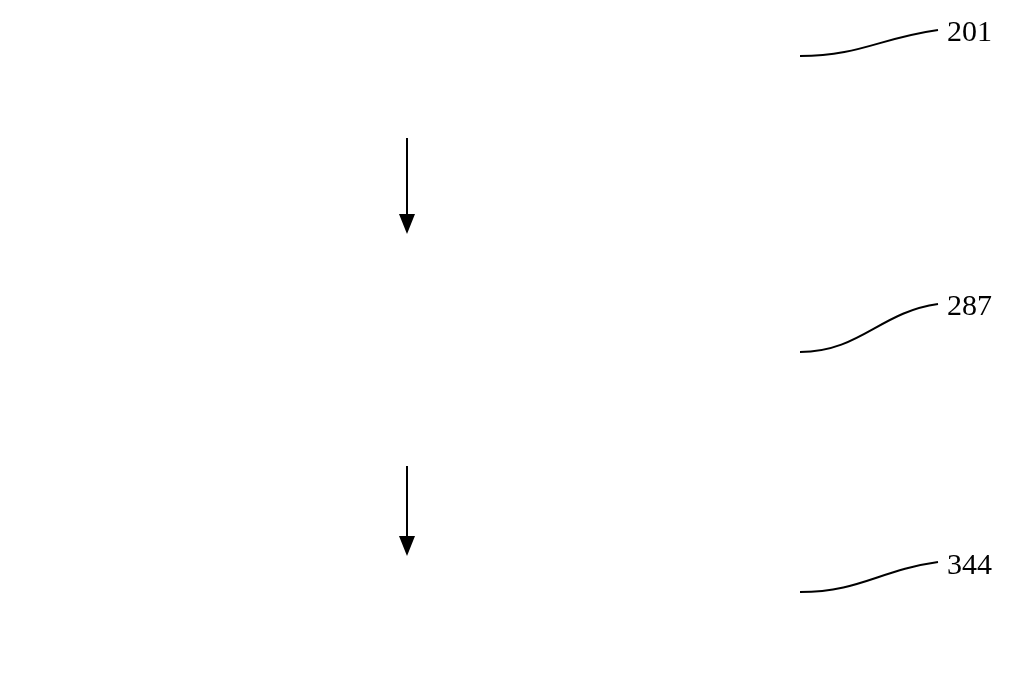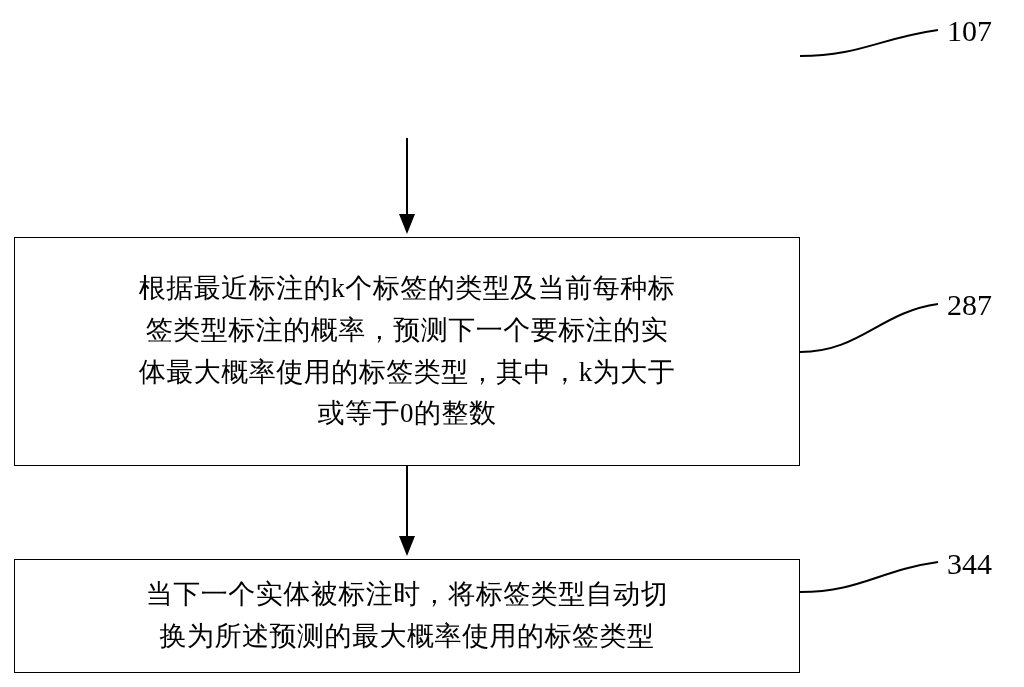--- a/index.html
+++ b/index.html
@@ -60,33 +60,23 @@
     height: 687px;
     pointer-events: none;
   }
 </style>
 </head>
 <body>
 
 <div class="canvas">
 
 
-  <div class="step-box box-202">
-    <div class="step-text">根据最近标注的k个标签的类型及当前每种标
-签类型标注的概率，预测下一个要标注的实
-体最大概率使用的标签类型，其中，k为大于
-或等于0的整数</div>
-  </div>
 
-  <div class="step-box box-203">
-    <div class="step-text">当下一个实体被标注时，将标签类型自动切
-换为所述预测的最大概率使用的标签类型</div>
-  </div>
 
-  <div class="ref-label ref-201">107</div>
+  <div class="ref-label ref-201">201</div>
   <div class="ref-label ref-202">287</div>
   <div class="ref-label ref-203">344</div>
 
   <svg class="overlay" viewBox="0 0 1024 687">
     <defs>
       <marker id="arrowhead" markerWidth="10" markerHeight="8" refX="8" refY="4" orient="auto">
         <polygon points="0 0, 10 4, 0 8" fill="#000000"></polygon>
       </marker>
     </defs>
 

